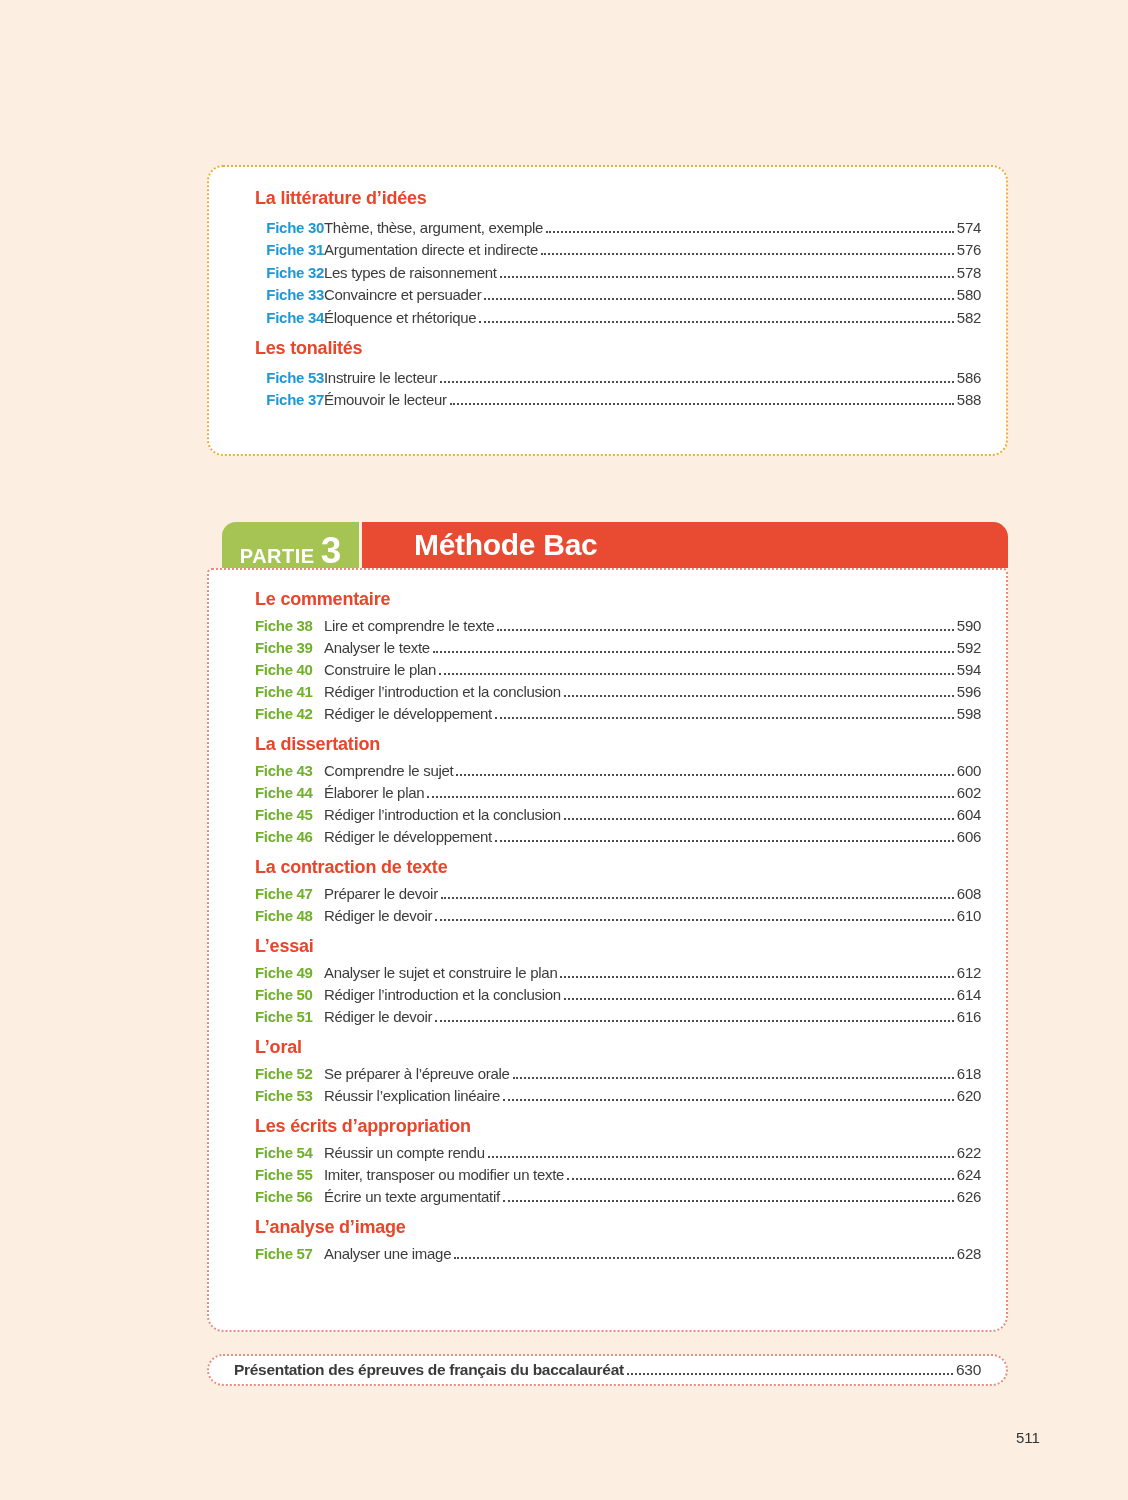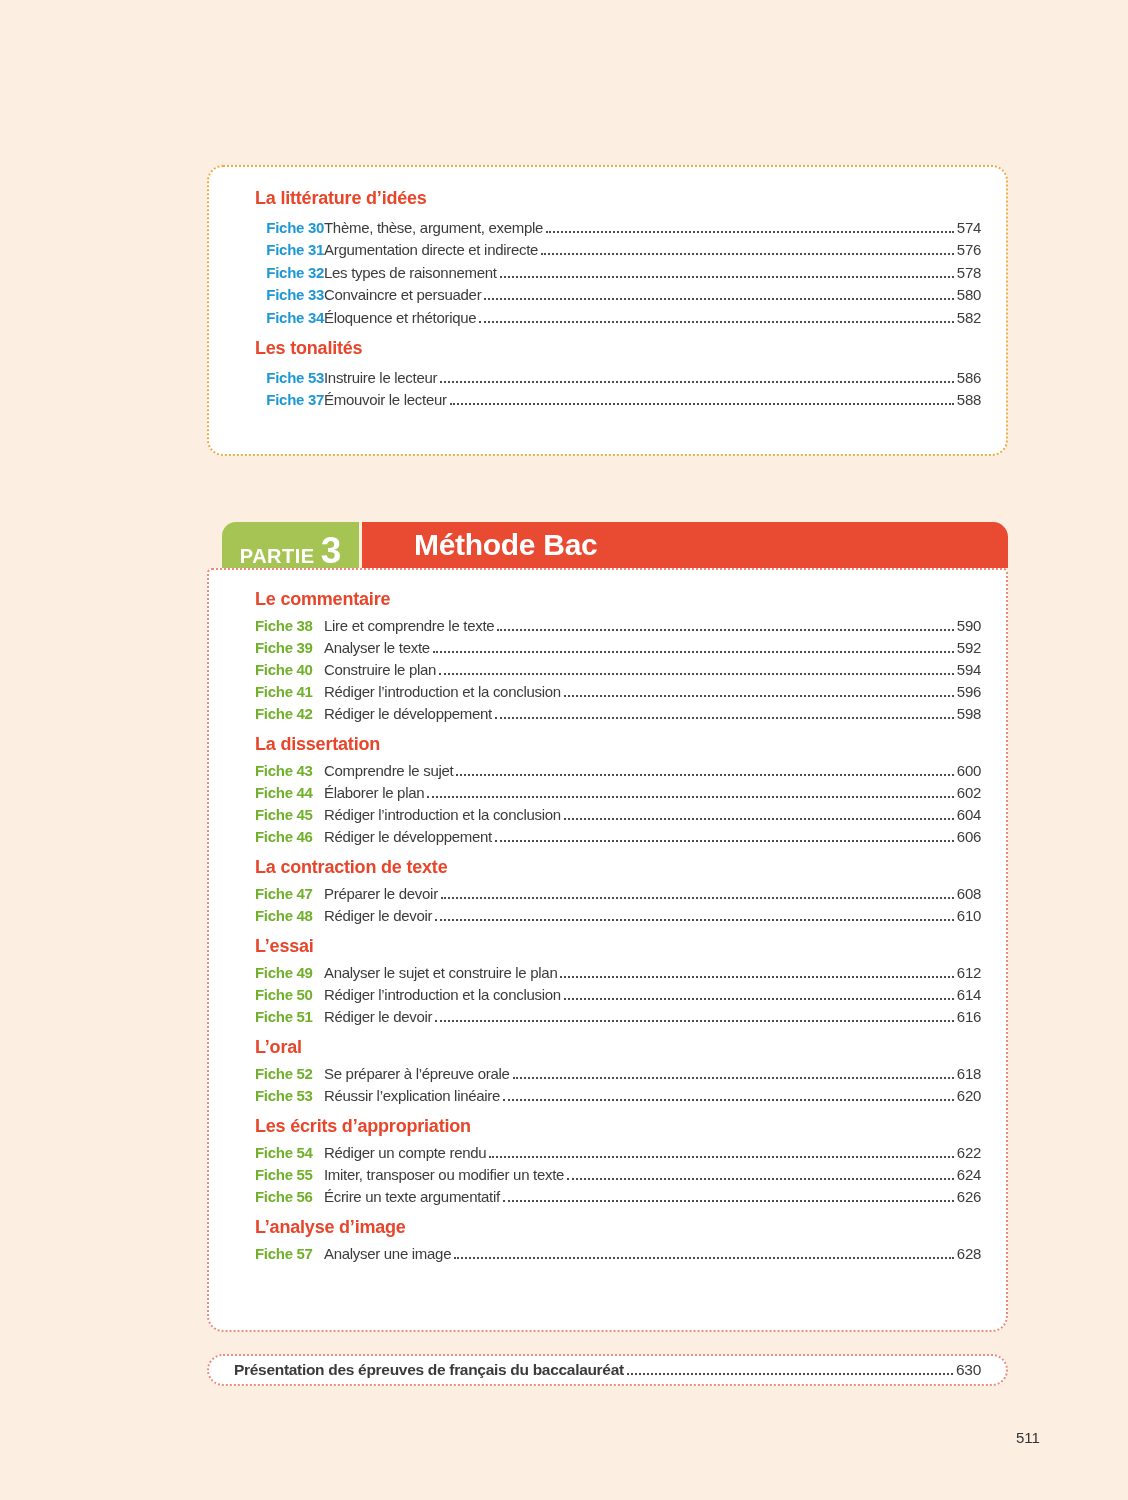--- a/index.html
+++ b/index.html
@@ -311,21 +311,21 @@
     <span class="entry-page">620</span>
   </div>
 </div>
   </div>
 
   <div class="toc-section">
     <h3 class="section-heading">Les écrits d’appropriation</h3>
     <div class="entries">
   <div class="toc-row">
     <span class="entry-label">Fiche 54</span>
-    <span class="entry-title">Rédiger un compte rendu</span>
+    <span class="entry-title">Réussir un compte rendu</span>
     <span class="leader"></span>
     <span class="entry-page">622</span>
   </div>
 
   <div class="toc-row">
     <span class="entry-label">Fiche 55</span>
     <span class="entry-title">Imiter, transposer ou modifier un texte</span>
     <span class="leader"></span>
     <span class="entry-page">624</span>
   </div>

